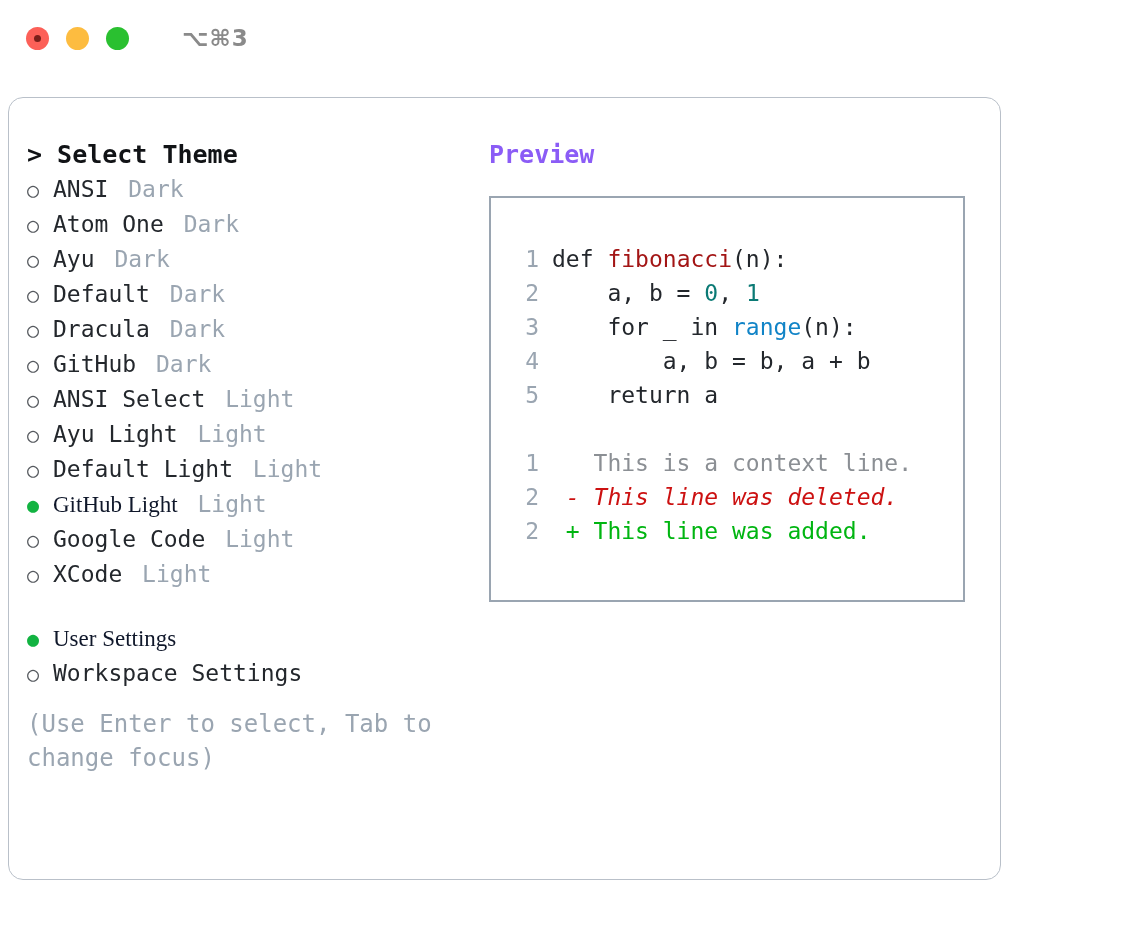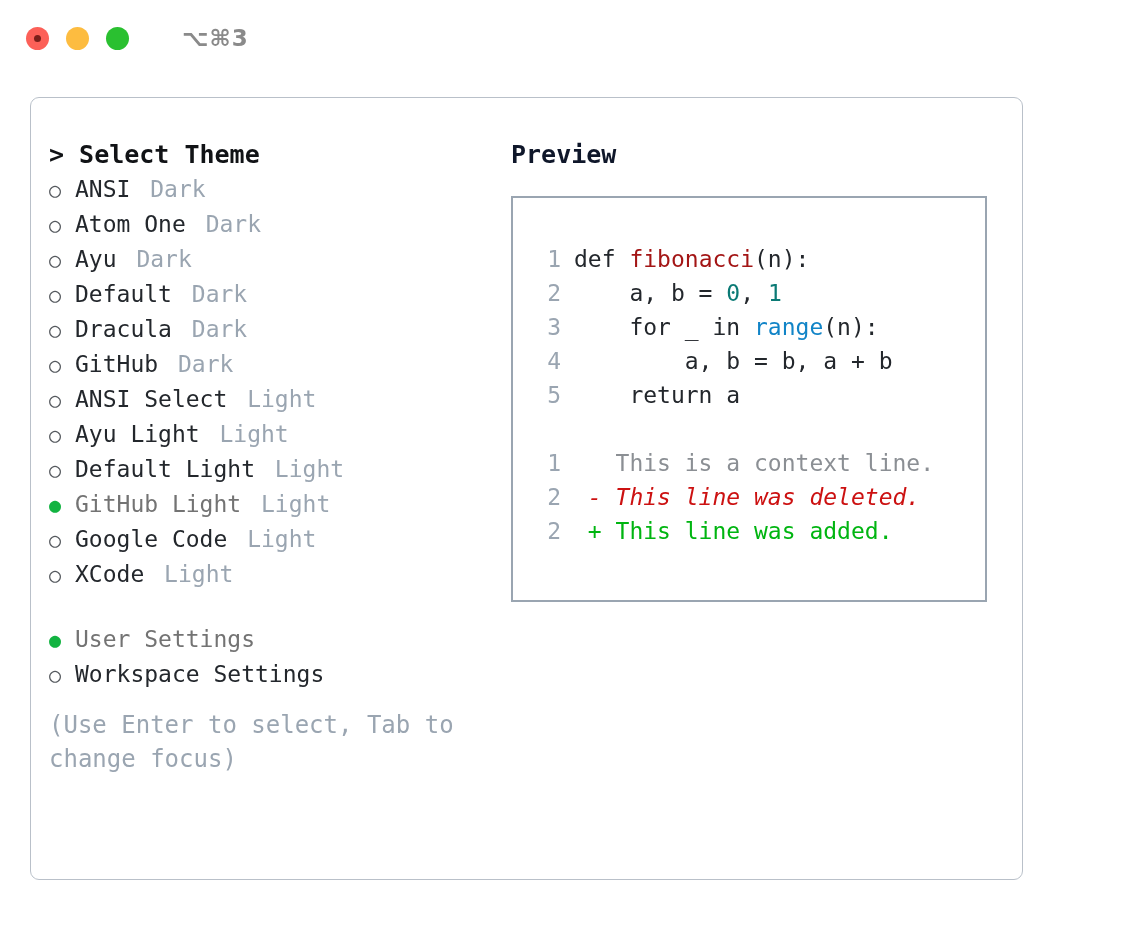--- a/index.html
+++ b/index.html
@@ -48,26 +48,26 @@
     margin-left: 53px;
     color: #8a8a8a;
     font-size: 23px;
     font-weight: bold;
     letter-spacing: 1px;
     font-family: "DejaVu Sans", sans-serif;
   }
   
   .dialog {
     position: absolute;
-    left: 30px;
+    left: 8px;
     top: 97px;
     width: 993px;
     height: 783px;
     border: 1.5px solid #b9c0c9;
-    border-radius: 9px;
+    border-radius: 15px;
     box-sizing: border-box;
     background: #ffffff;
   }
   .cols { display: flex; padding: 40px 0 0 0; }
   .left-col  { width: 465px; padding-left: 18px; box-sizing: border-box; }
   .right-col { flex: 1; padding-left: 15px; box-sizing: border-box; }
 
   
   .section-head {
     font-size: 25px;
@@ -85,37 +85,37 @@
     white-space: pre;
   }
   .bullet {
     width: 26px;
     display: inline-block;
     flex: none;
     font-size: 20px;
     color: #55595e;
   }
   .row.selected .bullet { color: #12b341; }
-  .row.selected .label  { color: #737373; }
+  .row.selected .label  { color: #0f172a; font-family: Liberation Serif, serif; }
   .tag { color: #9aa5b1; margin-left: 6px; }
   .gap-sm { height: 30px; }
   .gap-xs { height: 16px; }
   .hint {
     font-size: 24px;
     line-height: 34px;
     color: #9aa5b1;
     width: 420px;
     white-space: pre-wrap;
   }
 
   
   .preview-title {
     font-size: 25px;
     font-weight: bold;
-    color: #0f172a;
+    color: #8b5cf6;
     line-height: 34px;
     margin-bottom: 24px;
   }
   .code-panel {
     width: 476px;
     height: 406px;
     border: 2px solid #9aa5b1;
     box-sizing: border-box;
     padding: 44px 0 0 22px;
     background: #ffffff;

